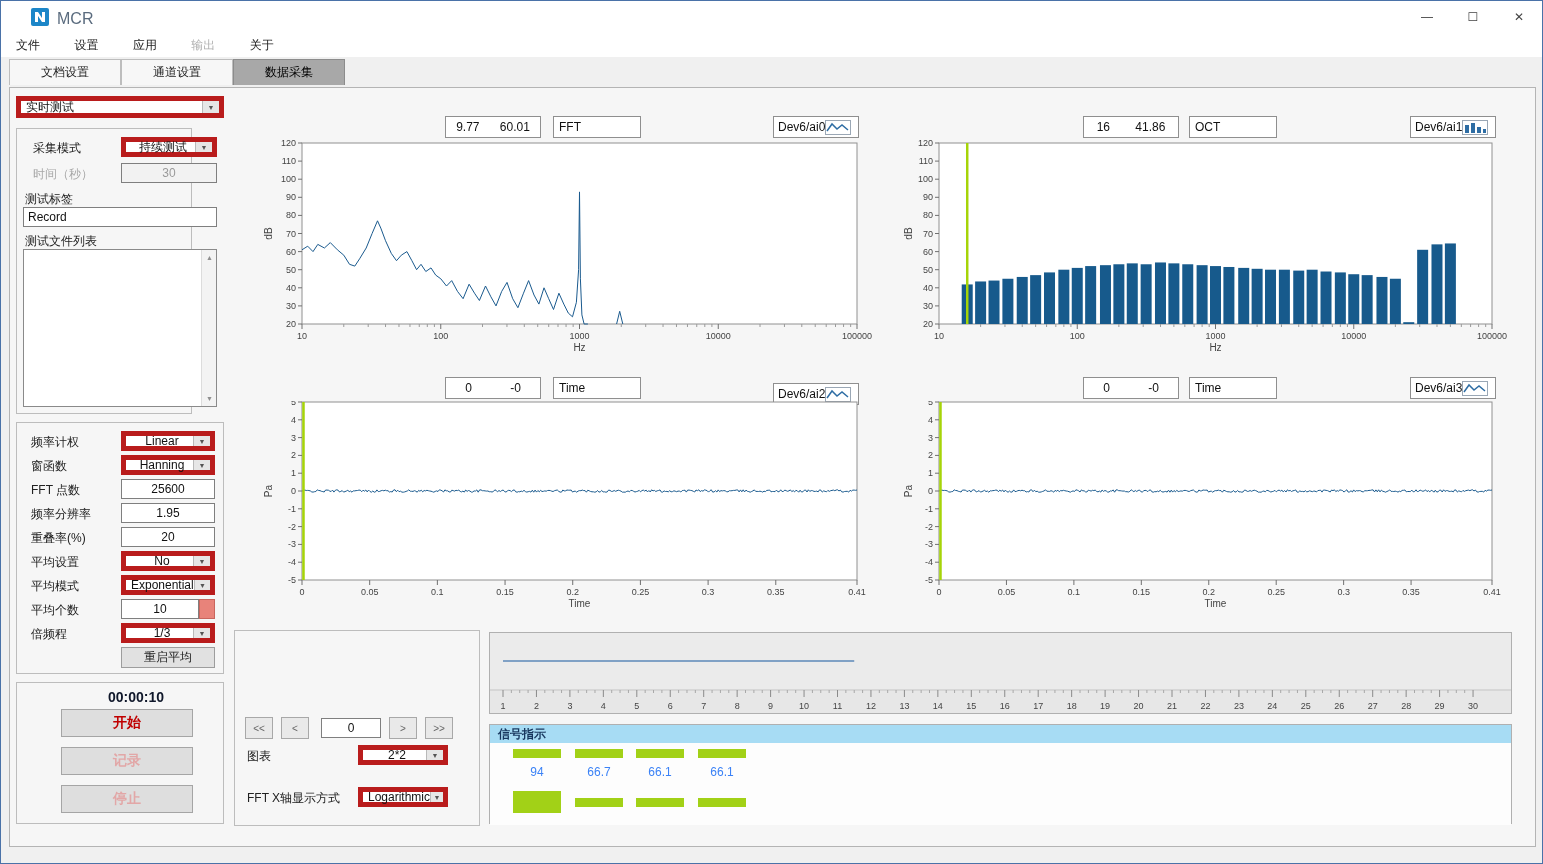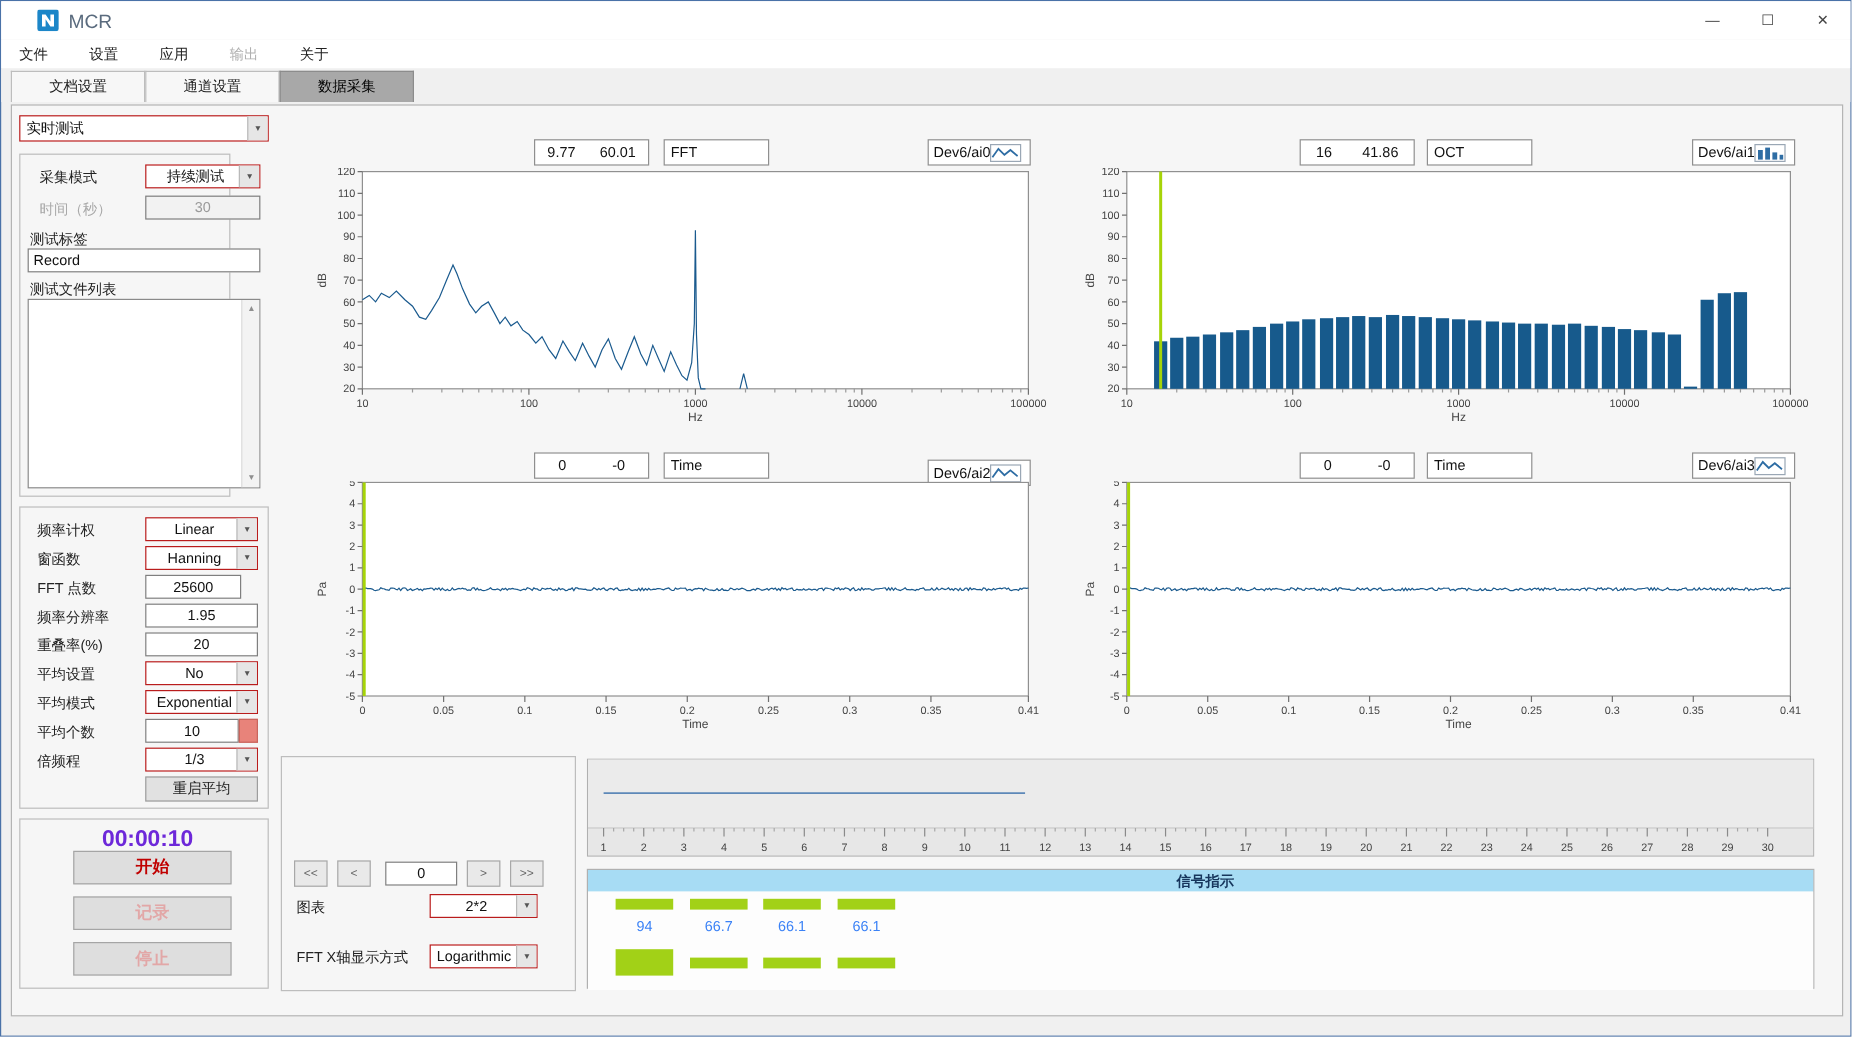--- a/index.html
+++ b/index.html
@@ -25,21 +25,21 @@
   .tab { position:absolute; top:2px; height:26px; width:112px; background:#f7f7f7;
          border:1px solid #bdbdbd; border-bottom:none; font-size:12px; color:#222;
          display:flex; align-items:center; justify-content:center; }
   .tab.active { background:#a8a8a8; border-color:#8c8c8c; color:#000; }
 
   
   .main { position:absolute; left:8px; top:86px; width:1527px; height:760px;
           background:#f6f6f6; border:1px solid #b4b4b4; }
 
   
-  .select { position:absolute; height:20px; background:#fff; border:1px solid #b91c1c;
+  .select { position:absolute; height:20px; background:#fff; border:5px solid #b91c1c;
             display:flex; align-items:center; }
   .sel-text { flex:1; font-size:12px; color:#111; padding-left:5px; text-align:center; }
   .sel-text.left { text-align:left; }
   .sel-arrow { width:17px; height:100%; background:#e6e6e6; border-left:1px solid #b9b9b9;
                display:flex; align-items:center; justify-content:center; font-size:7px; color:#555; }
   .tinput { position:absolute; height:20px; background:#fff; border:1px solid #7f7f7f;
             font-size:12px; color:#111; text-align:center; font-family:"Liberation Sans",sans-serif; }
   .tinput.left { text-align:left; padding-left:4px; }
   .tinput:disabled { background:#f2f2f2; color:#9a9a9a; }
   .flabel { position:absolute; font-size:12px; color:#222; }
@@ -53,22 +53,22 @@
   .scroll-arrow { position:absolute; left:0; width:15px; height:15px; display:flex; align-items:center;
                   justify-content:center; font-size:7px; color:#8f8f8f; }
 
   .sidebtn { position:absolute; background:#e1e1e1; border:1px solid #9d9d9d; font-size:12px;
              display:flex; align-items:center; justify-content:center; color:#222; }
   .bigbtn { position:absolute; left:44px; width:132px; height:28px; background:#dedede;
             border:1px solid #a5a5a5; font-size:14px; font-weight:bold;
             display:flex; align-items:center; justify-content:center; }
   .bigbtn.start { color:#c00000; }
   .bigbtn.off { color:#e2a7a7; }
-  .timer { position:absolute; left:3px; top:6px; width:100%; text-align:center; font-size:19px;
-           font-weight:bold; color:#6d28d9; }
+  .timer { position:absolute; left:16px; top:6px; width:100%; text-align:center; font-size:14px;
+           font-weight:bold; color:#0f172a; }
   .red-ind { position:absolute; width:16px; height:20px; background:#e8837a; border:1px solid #c9655d; }
 
   
   .hbox { position:absolute; height:22px; background:#fff; border:1px solid #8f8f8f;
           font-size:12px; color:#111; display:flex; align-items:center; }
   .readout { justify-content:space-around; }
   .typebox { padding-left:5px; }
   .devbox { padding:0 4px; }
   .dev-icon { width:26px; height:15px; border:1px solid #9aa7b5; background:#fff; }
 
@@ -76,21 +76,21 @@
   svg .tick { font:9px "Liberation Sans",sans-serif; fill:#444; }
   svg .axlabel { font:10px "Liberation Sans",sans-serif; fill:#444; }
 
   
   .navbtn { position:absolute; top:86px; width:28px; height:22px; background:#e9e9e9;
             border:1px solid #a8a8a8; font-size:10px; color:#666; display:flex;
             align-items:center; justify-content:center; }
 
   
   .sig-header { position:absolute; left:0; top:0; width:100%; height:18px; background:#a7dcf4;
-                font-size:12px; font-weight:bold; color:#17365d; padding-left:8px; line-height:18px;text-align:center; }
+                font-size:12px; font-weight:bold; color:#17365d; padding-left:8px; line-height:18px; }
   .sig-content { position:absolute; left:0; top:18px; width:100%; height:82px; background:#fdfdfd; }
   .meter { position:absolute; width:48px; background:#a2d117; }
   .meter.r1 { top:6px; height:9px; }
   .meter.r2 { top:55px; height:9px; }
   .meter.big { top:48px; height:22px; }
   .m1{left:23px}.m2{left:85px}.m3{left:146px}.m4{left:208px}
   .sig-val { position:absolute; top:22px; width:48px; text-align:center; font-size:12px; color:#3b82f6; }
 </style>
 </head>
 <body>
@@ -157,21 +157,21 @@
       <div class="select" style="left:104px;top:8px;width:94px">
         <span class="sel-text">Linear</span>
         <span class="sel-arrow">▼</span>
       </div>
       <span class="flabel" style="left:14px;top:35px">窗函数</span>
       <div class="select" style="left:104px;top:32px;width:94px">
         <span class="sel-text">Hanning</span>
         <span class="sel-arrow">▼</span>
       </div>
       <span class="flabel" style="left:14px;top:59px">FFT 点数</span>
-      <input class="tinput" style="left: 104px; top: 56px; width: 80px;" value="25600">
+      <input class="tinput" style="left: 104px; top: 56px; width: 94px;" value="25600">
       <span class="flabel" style="left:14px;top:83px">频率分辨率</span>
       <input class="tinput" style="left: 104px; top: 80px; width: 94px;" value="1.95">
       <span class="flabel" style="left:14px;top:107px">重叠率(%)</span>
       <input class="tinput" style="left: 104px; top: 104px; width: 94px;" value="20">
       <span class="flabel" style="left:14px;top:131px">平均设置</span>
       <div class="select" style="left:104px;top:128px;width:94px">
         <span class="sel-text">No</span>
         <span class="sel-arrow">▼</span>
       </div>
       <span class="flabel" style="left:14px;top:155px">平均模式</span>

